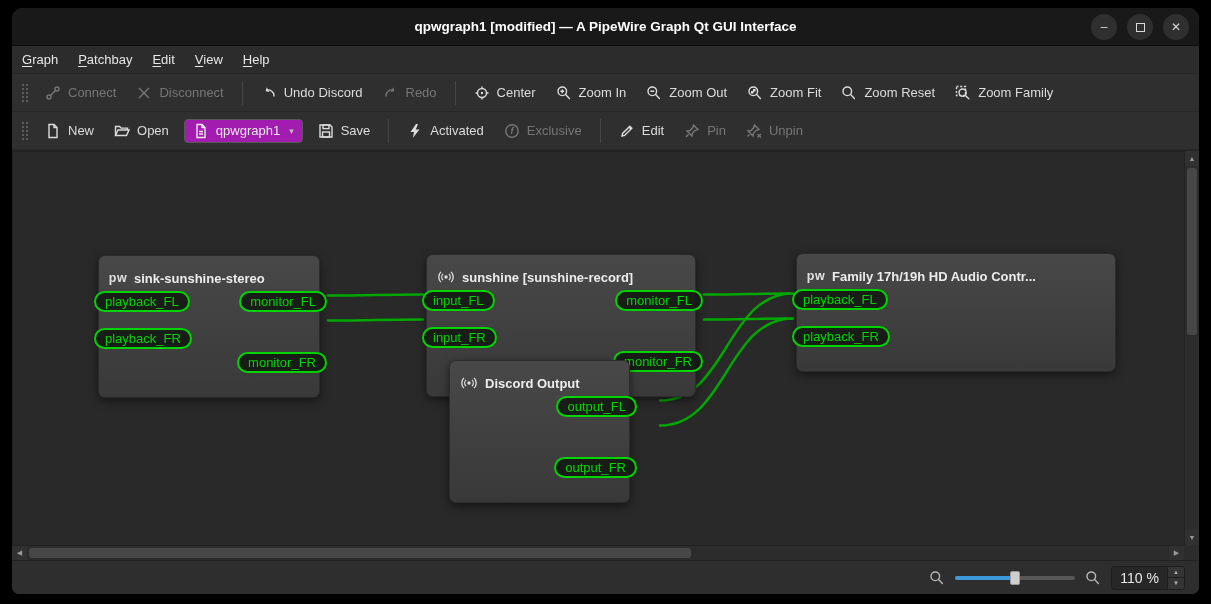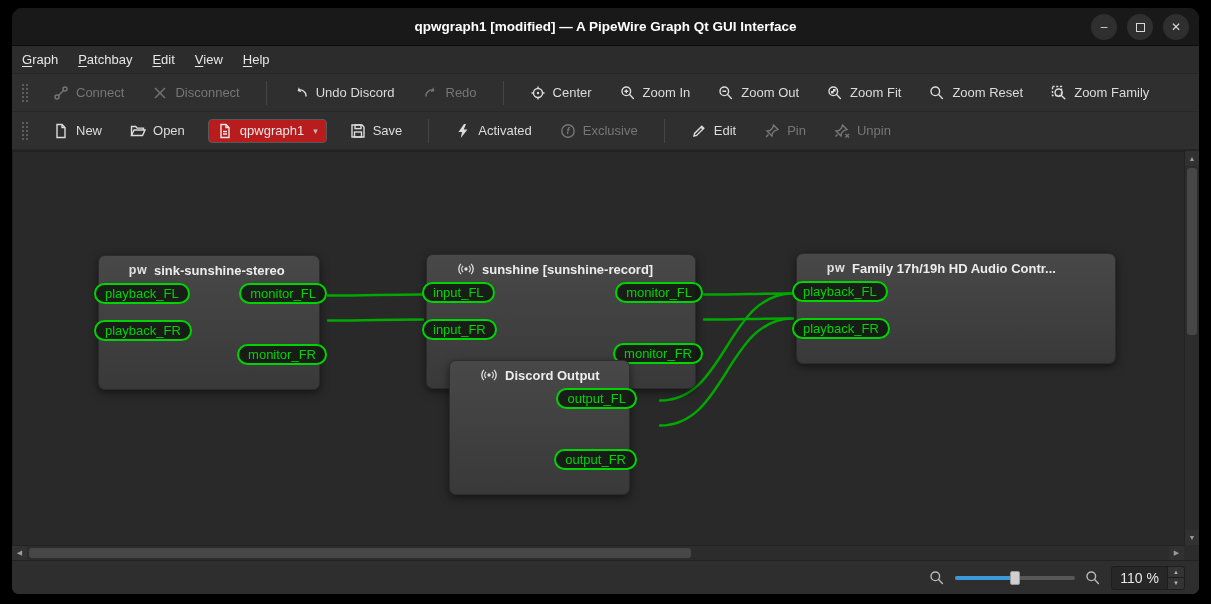--- a/index.html
+++ b/index.html
@@ -21,48 +21,48 @@
   .glyph-square { width:9px; height:9px; border:1.5px solid #d8d8d8; display:block; }
 
   
   .menubar { height:28px; flex:0 0 28px; background:#2c2c2c; display:flex;
     align-items:center; border-bottom:1px solid #262626; }
   .menuitem { color:#e6e6e6; font-size:13px; padding:4px 10px; }
   .menuitem u { text-underline-offset:2px; }
 
   
   .toolbar { height:38px; flex:0 0 38px; background:#2f2f2f; display:flex;
-    align-items:center; padding:0 6px; gap:10px; border-bottom:1px solid #272727;text-align:center; }
+    align-items:center; padding:0 6px; gap:2px; border-bottom:1px solid #272727;text-align:center; }
   .thandle { width:8px; height:22px; margin:0 6px 0 2px;
     background-image:radial-gradient(#5d5d5d 1px, transparent 1.1px);
     background-size:4px 4px; background-position:1px 1px; }
   .tsep { width:1px; height:24px; background:#454545; margin:0 7px; }
   .tbtn { display:flex; align-items:center; gap:7px; color:#dcdcdc; font-size:13px;
     padding:5px 9px; border-radius:4px; white-space:nowrap; }
   .tbtn.disabled { color:#767676; }
   .ticon { width:16px; height:16px; display:flex; align-items:center; justify-content:center; }
   .ticon svg { width:16px; height:16px; stroke:currentColor; fill:none; stroke-width:1.4; }
-  .combo { display:flex; align-items:center; gap:7px; background:#b91c1c;
+  .combo { display:flex; align-items:center; gap:7px; background:#a21caf;
     border:1px solid #585858; border-radius:4px; padding:3px 8px; color:#e8e8e8;
     font-size:13px; margin:4px 4px; }
   .carrow { font-size:9px; color:#bdbdbd; margin-left:2px; }
 
   
   .viewport { flex:1 1 auto; display:grid; grid-template-columns:1fr 15px;
     grid-template-rows:1fr 15px; border-top:1px solid #232323; }
   #canvas { position:relative; background:#292929; overflow:hidden;
     border:1px solid #202020; border-right:none; border-bottom:none; }
   #wires { position:absolute; left:0; top:0; z-index:1; }
 
   .node { position:absolute; z-index:2; min-height:84px;
     background:linear-gradient(180deg,#484848,#393939);
     border:1px solid #2c2c2c; border-radius:7px;
     box-shadow:0 3px 9px rgba(0,0,0,0.5); }
-  .node-header { display:flex; align-items:center; gap:7px; padding:6px 10px 3px 10px;
-    color:#ececec; font-size:13px; font-weight:bold; white-space:nowrap; overflow:hidden;margin-left:20px; }
+  .node-header { display:flex; align-items:center; gap:7px; padding:14px 10px 3px 10px;
+    color:#ececec; font-size:13px; font-weight:bold; white-space:nowrap; overflow:hidden; }
   .nicon { width:18px; height:16px; display:flex; align-items:center; justify-content:center;
     color:#e0e0e0; flex:0 0 auto; }
   .nicon.pw { font-weight:700; font-size:12.5px; letter-spacing:0.5px; }
   .nicon svg { width:16px; height:16px; stroke:currentColor; fill:none; stroke-width:1.3; }
   .ports { display:flex; justify-content:space-between; padding:2px 0 8px 0; }
   .pcol { display:flex; flex-direction:column; }
   .pcol.in  { align-items:flex-start; margin-left:-5px; }
   .pcol.out { align-items:flex-end; margin-right:-8px; margin-left:auto;gap:24px; }
   .port { height:21px; line-height:17px; padding:0 9px; margin-bottom:16px;
     font-size:13px; color:var(--port-green,#00d400);

